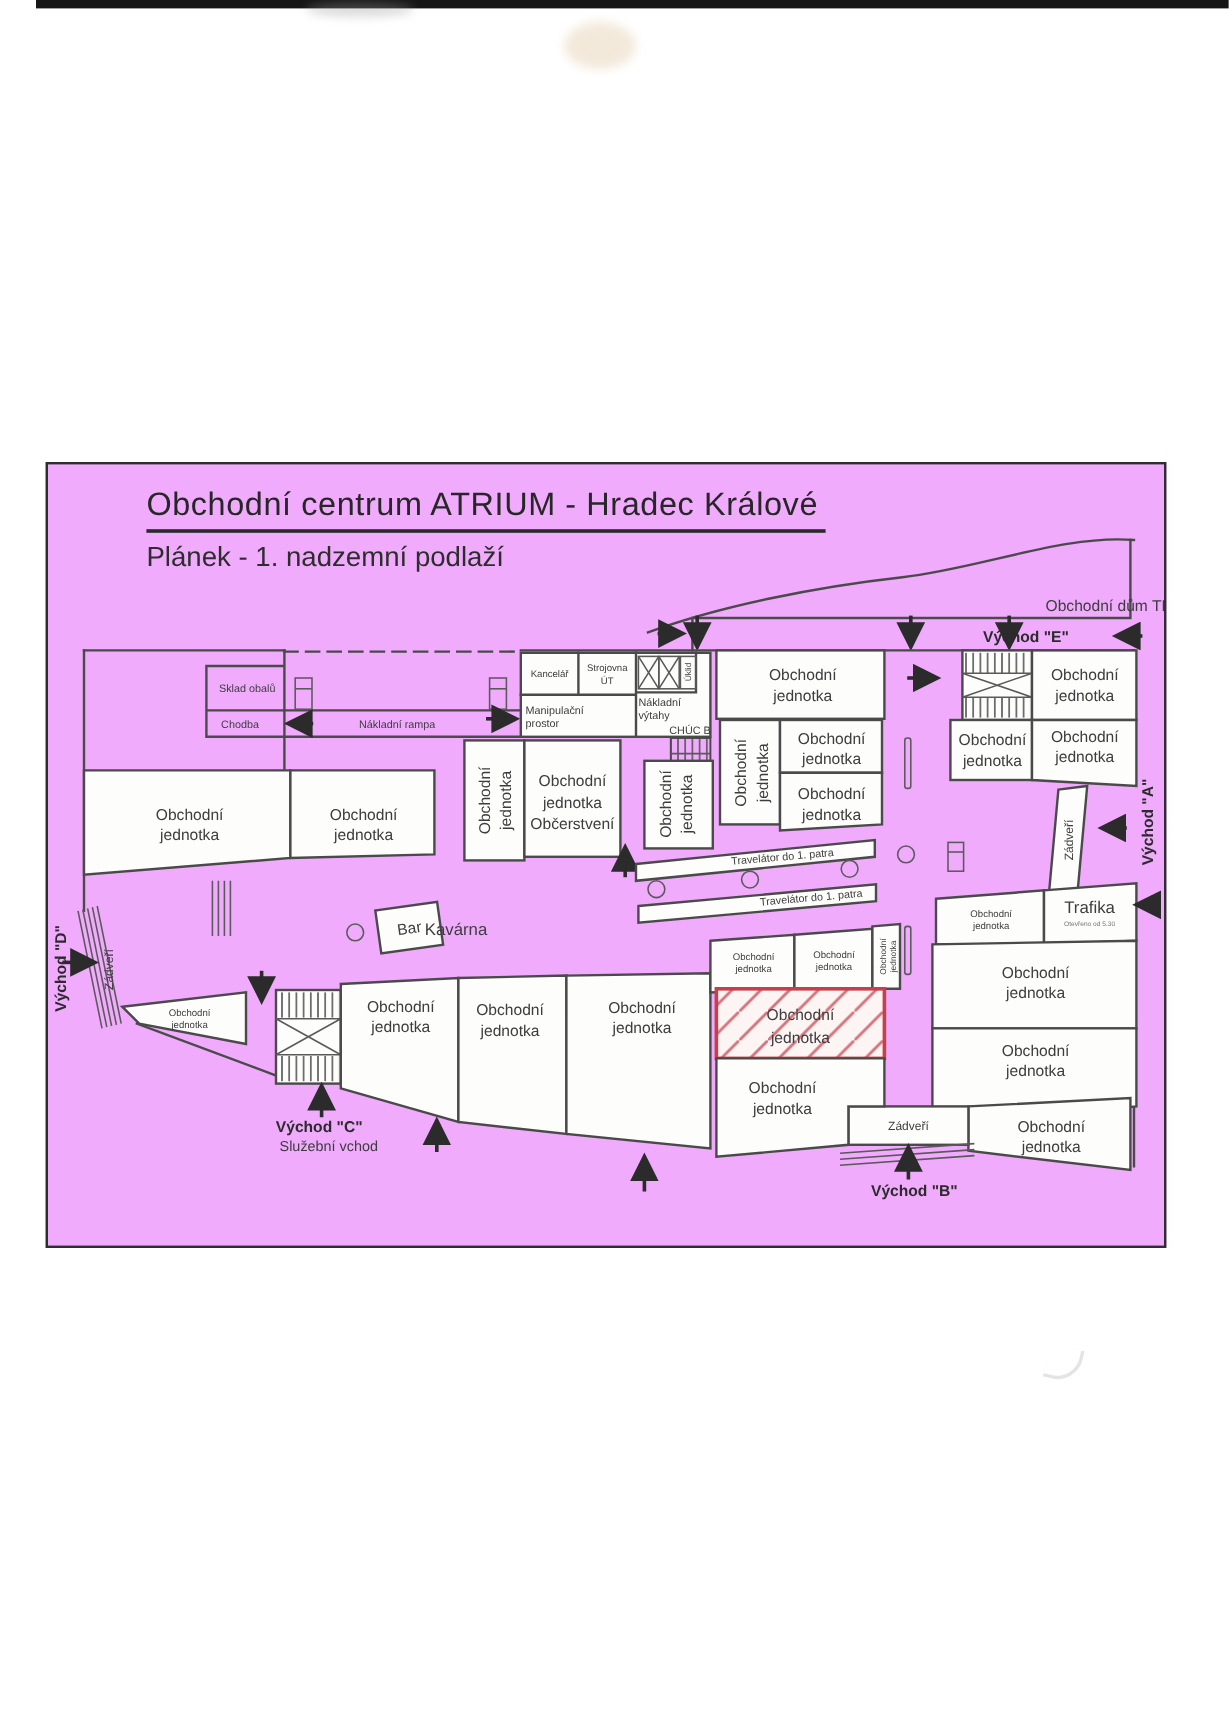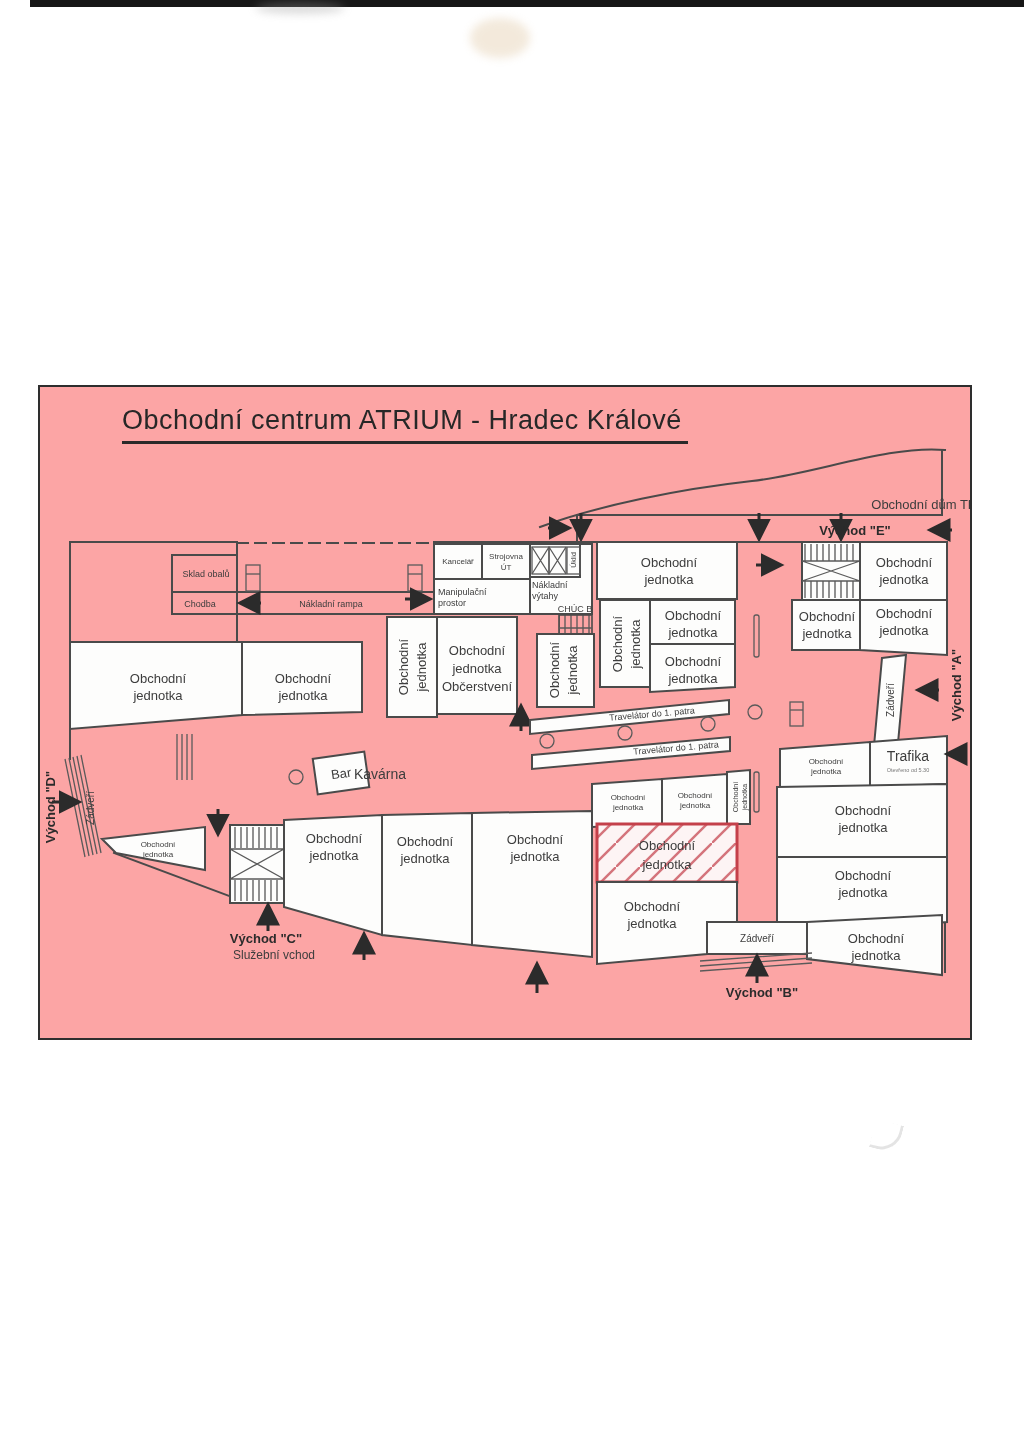--- a/index.html
+++ b/index.html
@@ -11,21 +11,21 @@
   }
   .top-strip{position:absolute;left:30px;top:0;width:994px;height:7px;background:#161616;}
   .smudge{position:absolute;border-radius:50%;filter:blur(4px);}
   .smudge.s1{left:255px;top:2px;width:90px;height:12px;background:#9a9a9a;opacity:.35;}
   .smudge.s2{left:470px;top:18px;width:60px;height:40px;background:#d8b98c;opacity:.30;}
   .mark-br{position:absolute;left:872px;top:1122px;width:26px;height:26px;
     border-right:3px solid #8a8a8a;border-bottom:3px solid #8a8a8a;
     border-bottom-right-radius:22px;opacity:.22;transform:rotate(14deg);}
   .frame{
     position:absolute;left:38px;top:385px;width:930px;height:651px;
-    border:2px solid #2e2e2e;background:#fca5a5;
+    border:2px solid #2e2e2e;background:#f0abfc;
   }
   .title{
     position:absolute;left:82px;top:18px;
     font-size:27px;color:#272727;letter-spacing:.5px;
     border-bottom:3px solid #2a2a2a;padding:0 6px 5px 0;white-space:nowrap;
   }
   .subtitle{
     position:absolute;left:82px;top:64px;
     font-size:23px;color:#2d2d2d;white-space:nowrap;
   }
@@ -49,20 +49,21 @@
 </head>
 <body>
 
 <div class="top-strip"></div>
 <div class="smudge s1"></div>
 <div class="smudge s2"></div>
 <div class="mark-br"></div>
 
 <div class="frame">
   <div class="title">Obchodní centrum ATRIUM - Hradec Králové</div>
+  <div class="subtitle">Plánek - 1. nadzemní podlaží</div>
 
   <svg width="930" height="651" viewBox="0 0 930 651">
     <defs>
       <marker id="ah" markerWidth="9" markerHeight="8" refX="6.5" refY="4" orient="auto">
         <path d="M0,0 L8,4 L0,8 z" fill="#2b2b2b"></path>
       </marker>
       <pattern id="vs" width="6" height="6" patternUnits="userSpaceOnUse">
         <path d="M3,0 V6" stroke="#555" stroke-width="1.3"></path>
       </pattern>
       <pattern id="rh" width="24" height="24" patternUnits="userSpaceOnUse">

